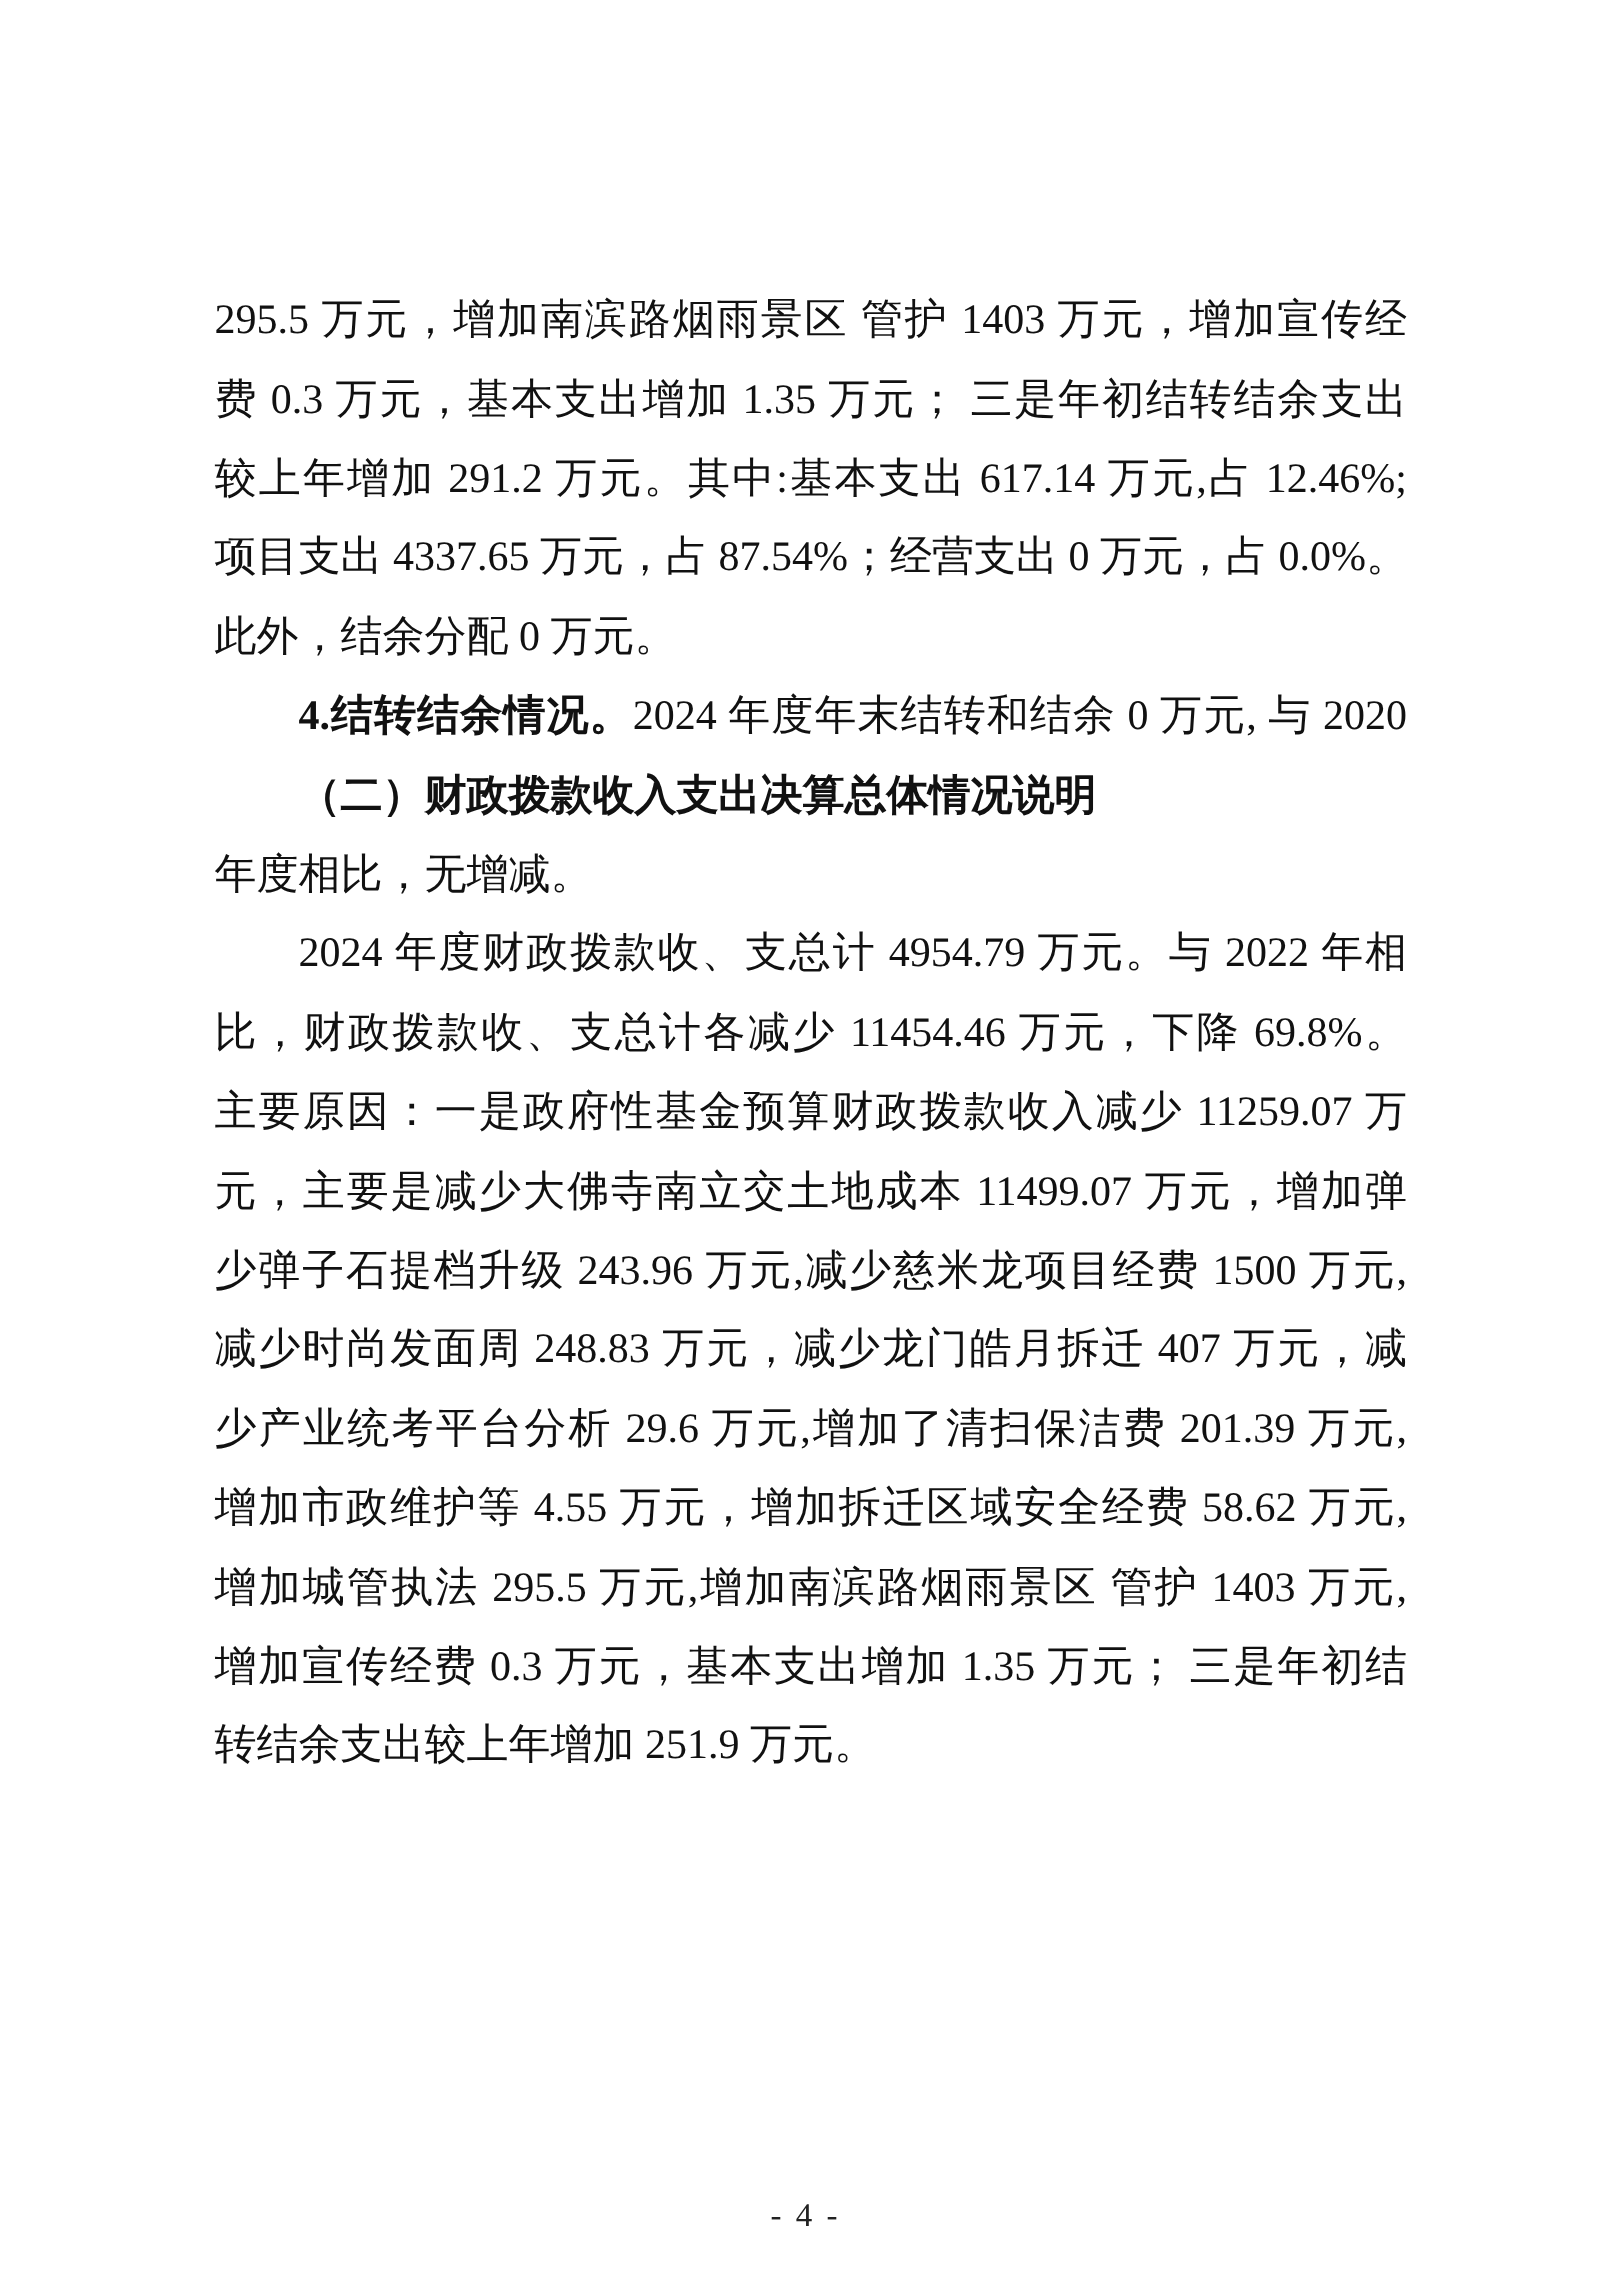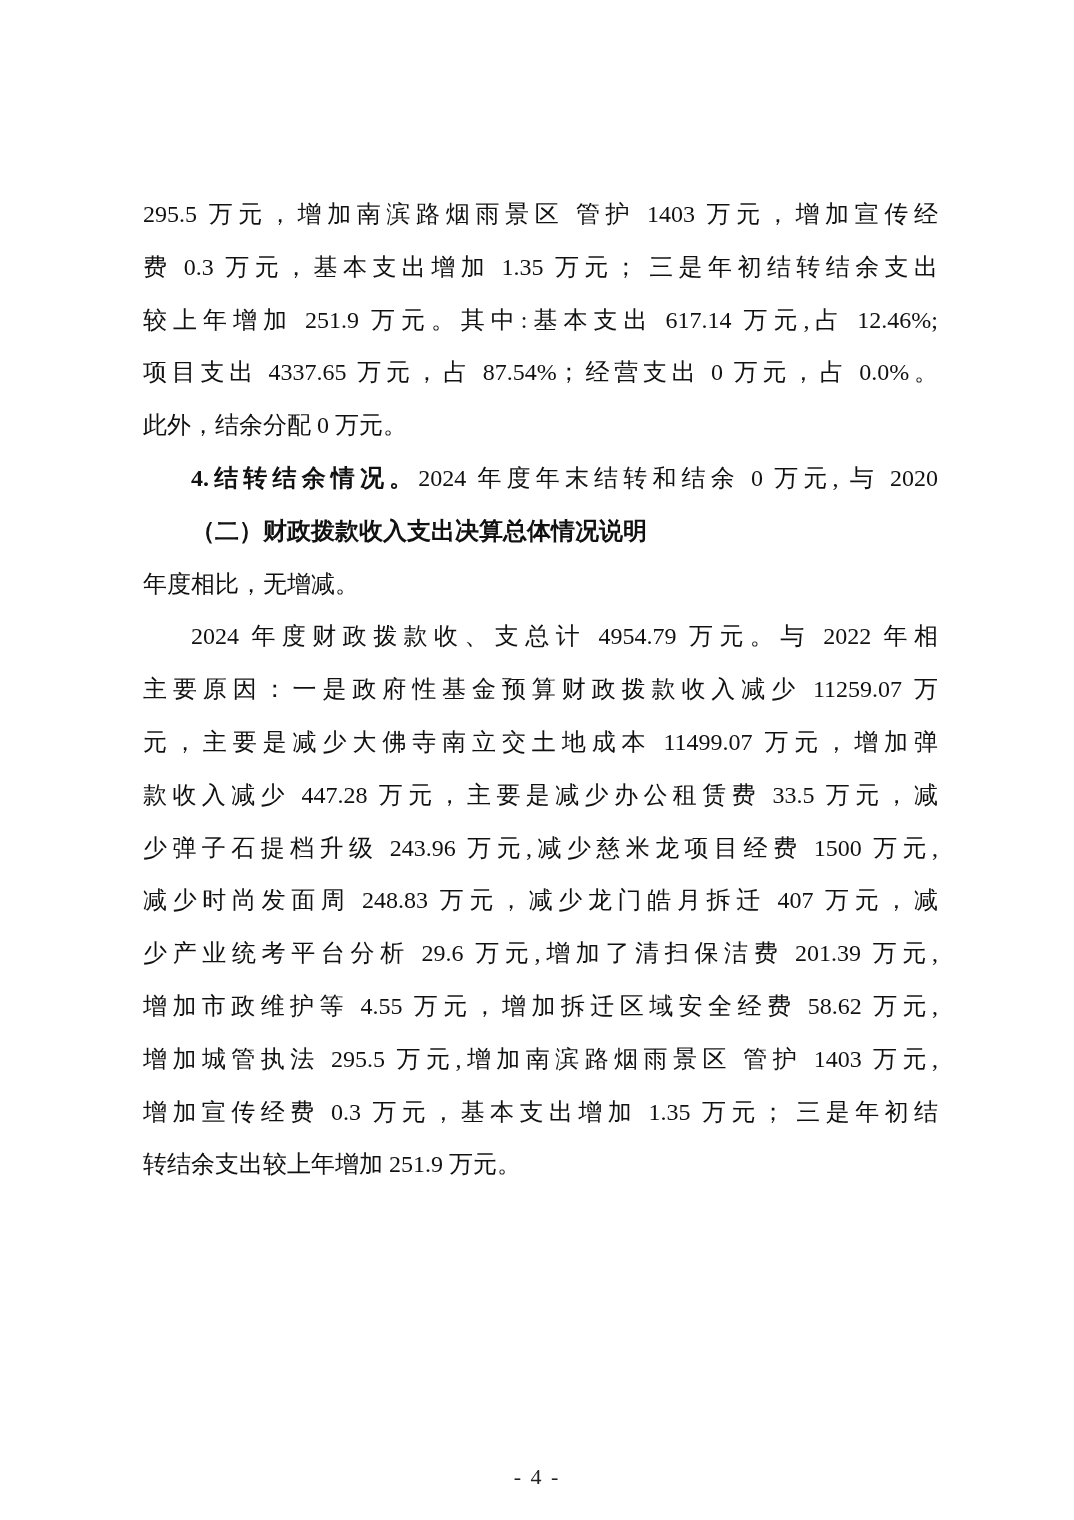--- a/index.html
+++ b/index.html
@@ -10,21 +10,21 @@
     background: #ffffff;
     color: #111111;
     font-family: "Liberation Serif", "DejaVu Serif", serif;
     overflow: hidden;
   }
   .doc {
     position: absolute;
     left: 143px;
     top: 188px;
     width: 795px;
-    font-size: 24px;
+    font-size: 28px;
     line-height: 52.8px;
   }
   .line {
     white-space: nowrap;
     text-align: justify;
     text-align-last: justify;
   }
   .line.last {
     text-align: left;
     text-align-last: left;
@@ -46,30 +46,30 @@
     letter-spacing: 2px;
     color: #222222;
   }
 </style>
 </head>
 <body>
 
 <div class="doc">
     <div class="line"><span>295.5 万元，增加南滨路烟雨景区 管护 1403 万元，增加宣传经</span></div>
     <div class="line"><span>费 0.3 万元，基本支出增加 1.35 万元； 三是年初结转结余支出</span></div>
-    <div class="line"><span>较上年增加 251.9 万元。其中:基本支出 617.14 万元,占 12.46%;</span></div>
+    <div class="line"><span>较上年增加 291.2 万元。其中:基本支出 617.14 万元,占 12.46%;</span></div>
     <div class="line"><span>项目支出 4337.65 万元，占 87.54%；经营支出 0 万元，占 0.0%。</span></div>
     <div class="line last"><span>此外，结余分配 0 万元。</span></div>
     <div class="line indent"><span class="bold">4.结转结余情况。</span><span>2024 年度年末结转和结余 0 万元, 与 2020</span></div>
     <div class="line last indent"><span class="bold">（二）财政拨款收入支出决算总体情况说明</span></div>
     <div class="line last"><span>年度相比，无增减。</span></div>
     <div class="line indent"><span>2024 年度财政拨款收、支总计 4954.79 万元。与 2022 年相</span></div>
+    <div class="line"><span>比，财政拨款收、支总计各减少 11454.46 万元，下降 69.8%。</span></div>
     <div class="line"><span>主要原因：一是政府性基金预算财政拨款收入减少 11259.07 万</span></div>
     <div class="line"><span>元，主要是减少大佛寺南立交土地成本 11499.07 万元，增加弹</span></div>
-    <div class="line"><span>款收入减少 447.28 万元，主要是减少办公租赁费 33.5 万元，减</span></div>
     <div class="line"><span>少弹子石提档升级 243.96 万元,减少慈米龙项目经费 1500 万元,</span></div>
     <div class="line"><span>减少时尚发面周 248.83 万元，减少龙门皓月拆迁 407 万元，减</span></div>
     <div class="line"><span>少产业统考平台分析 29.6 万元,增加了清扫保洁费 201.39 万元,</span></div>
     <div class="line"><span>增加市政维护等 4.55 万元，增加拆迁区域安全经费 58.62 万元,</span></div>
     <div class="line"><span>增加城管执法 295.5 万元,增加南滨路烟雨景区 管护 1403 万元,</span></div>
     <div class="line"><span>增加宣传经费 0.3 万元，基本支出增加 1.35 万元； 三是年初结</span></div>
     <div class="line last"><span>转结余支出较上年增加 251.9 万元。</span></div>
   </div>
 
 <div class="footer">- 4 -</div>

